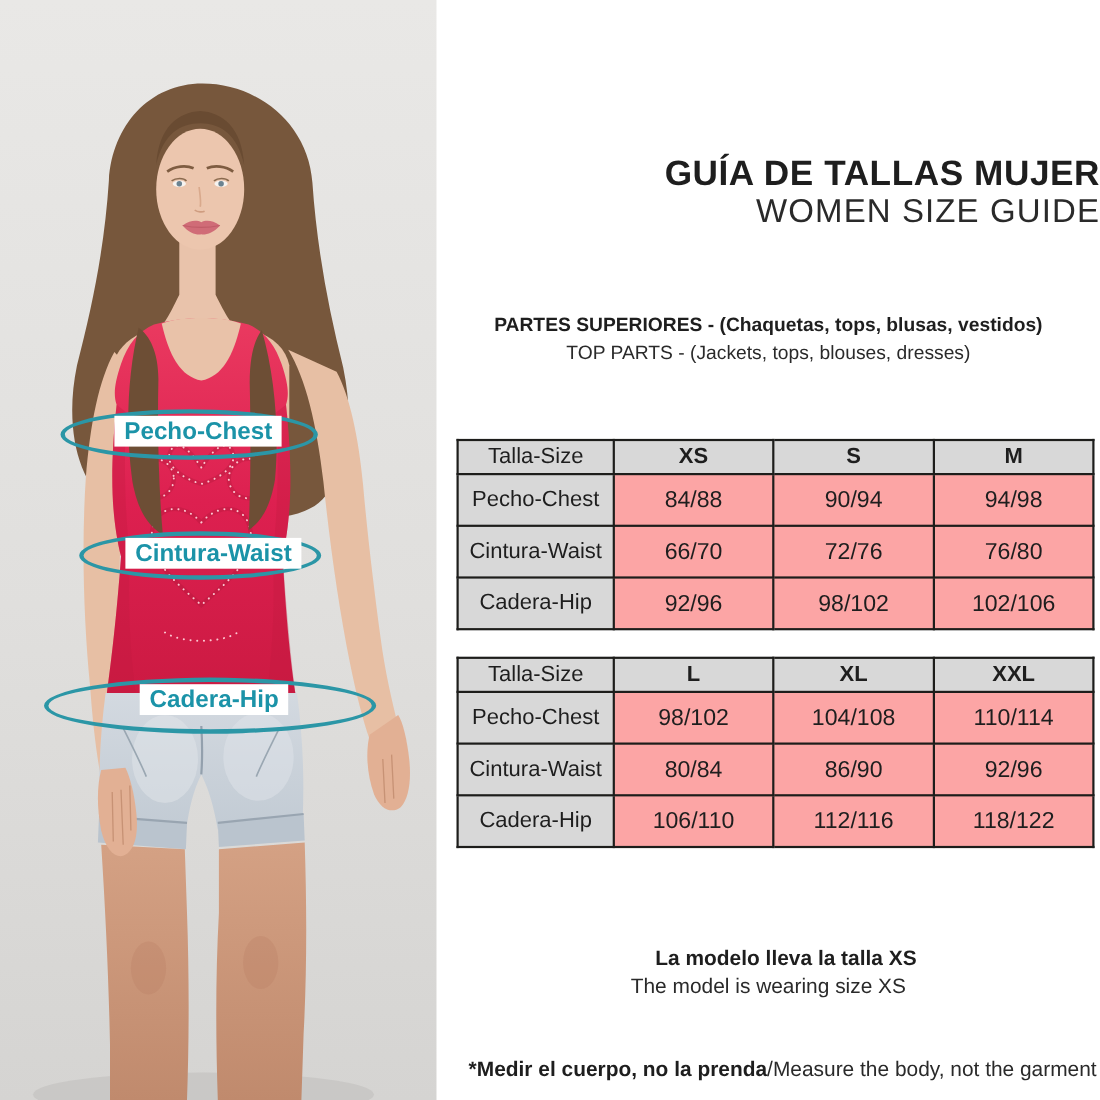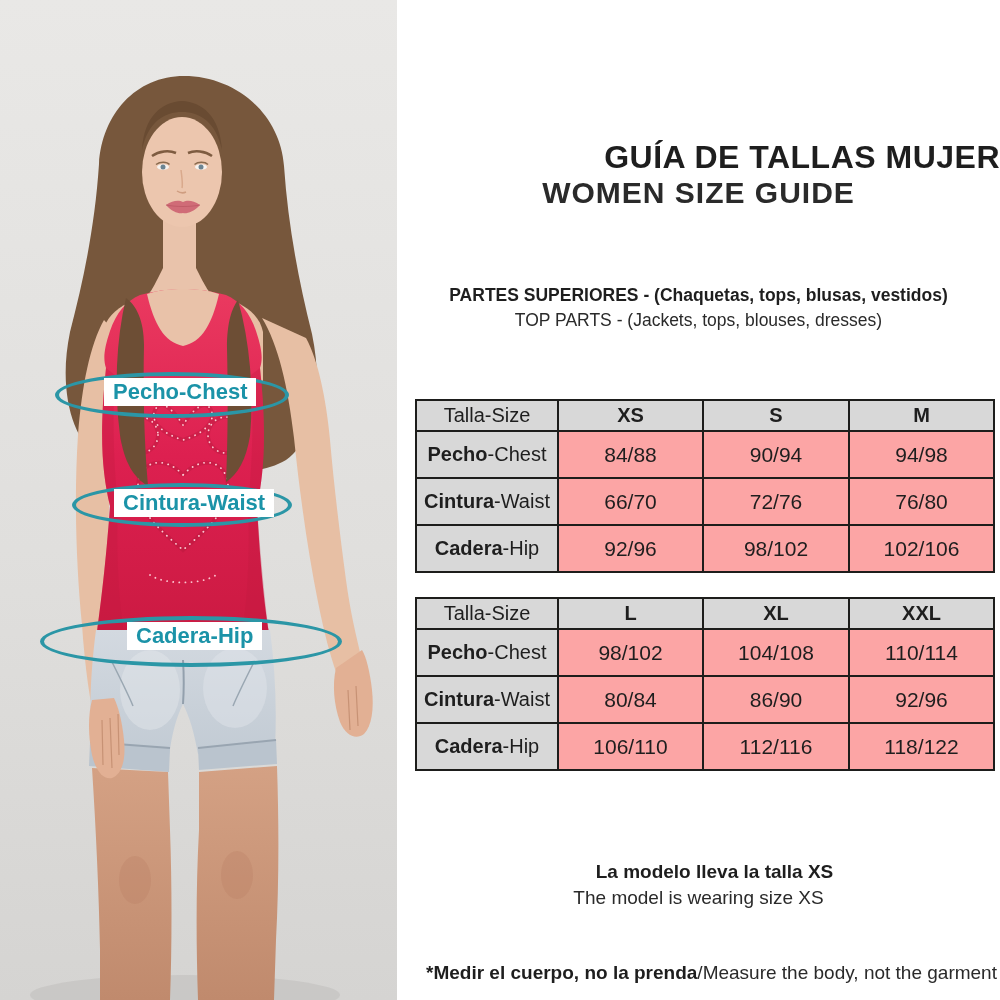--- a/index.html
+++ b/index.html
@@ -27,43 +27,43 @@
     white-space:nowrap;
   }
   .label-chest{left:104px;top:378px;}
   .label-waist{left:114px;top:489px;}
   .label-hip{left:127px;top:622px;}
 
   
   .content{position:absolute;left:397px;top:0;width:603px;height:1000px;}
   .title-es{position:absolute;top:139px;left:0;width:100%;text-align:right;
     font-size:32px;font-weight:700;letter-spacing:.5px;}
-  .title-en{position:absolute;top:176px;left:0;width:100%;text-align:center;
-    font-size:30px;font-weight:700;letter-spacing:1px;color:#2a2a2a;}
+  .title-en{position:absolute;top:176px;left:0;width:100%;text-align:right;
+    font-size:30px;font-weight:400;letter-spacing:1px;color:#2a2a2a;}
   .subtitle-es{position:absolute;top:285px;left:0;width:100%;text-align:center;
     font-size:17.5px;font-weight:700;}
   .subtitle-en{position:absolute;top:310px;left:0;width:100%;text-align:center;
     font-size:17.5px;font-weight:400;color:#2a2a2a;}
 
   table.size-table{
     position:absolute;left:18px;width:578px;border-collapse:collapse;
     table-layout:fixed;
   }
   .table-1{top:399px;}
   .table-2{top:597px;}
   .size-table td{
     border:2px solid #1d1d1b;text-align:center;vertical-align:middle;
     font-size:20px;background:#fca5a5;padding:0;
   }
   .size-table tr.head td{height:29px;background:#d8d8d8;font-weight:400;}
   .size-table tr.head td.size-col{font-weight:700;}
   .size-table tr.body td{height:45px;}
   .size-table tr.body td.rowlabel{background:#d8d8d8;}
   .size-table td.value{font-size:21px;}
-  .lbl-es{font-weight:700;text-align:center;}
+  .lbl-es{font-weight:400;text-align:center;}
   .lbl-en{font-weight:400;}
 
   .model-note-es{position:absolute;top:861px;left:0;width:100%;text-align:center;
     font-size:19px;font-weight:700;padding-left:16px;}
   .model-note-en{position:absolute;top:887px;left:0;width:100%;text-align:center;
     font-size:19px;font-weight:400;color:#2a2a2a;}
   .measure-note{position:absolute;top:962px;left:0;width:100%;text-align:center;
     font-size:19px;white-space:nowrap;padding-left:13px;}
   .measure-note .es{font-weight:700;}
   .measure-note .en{font-weight:400;color:#2a2a2a;}

